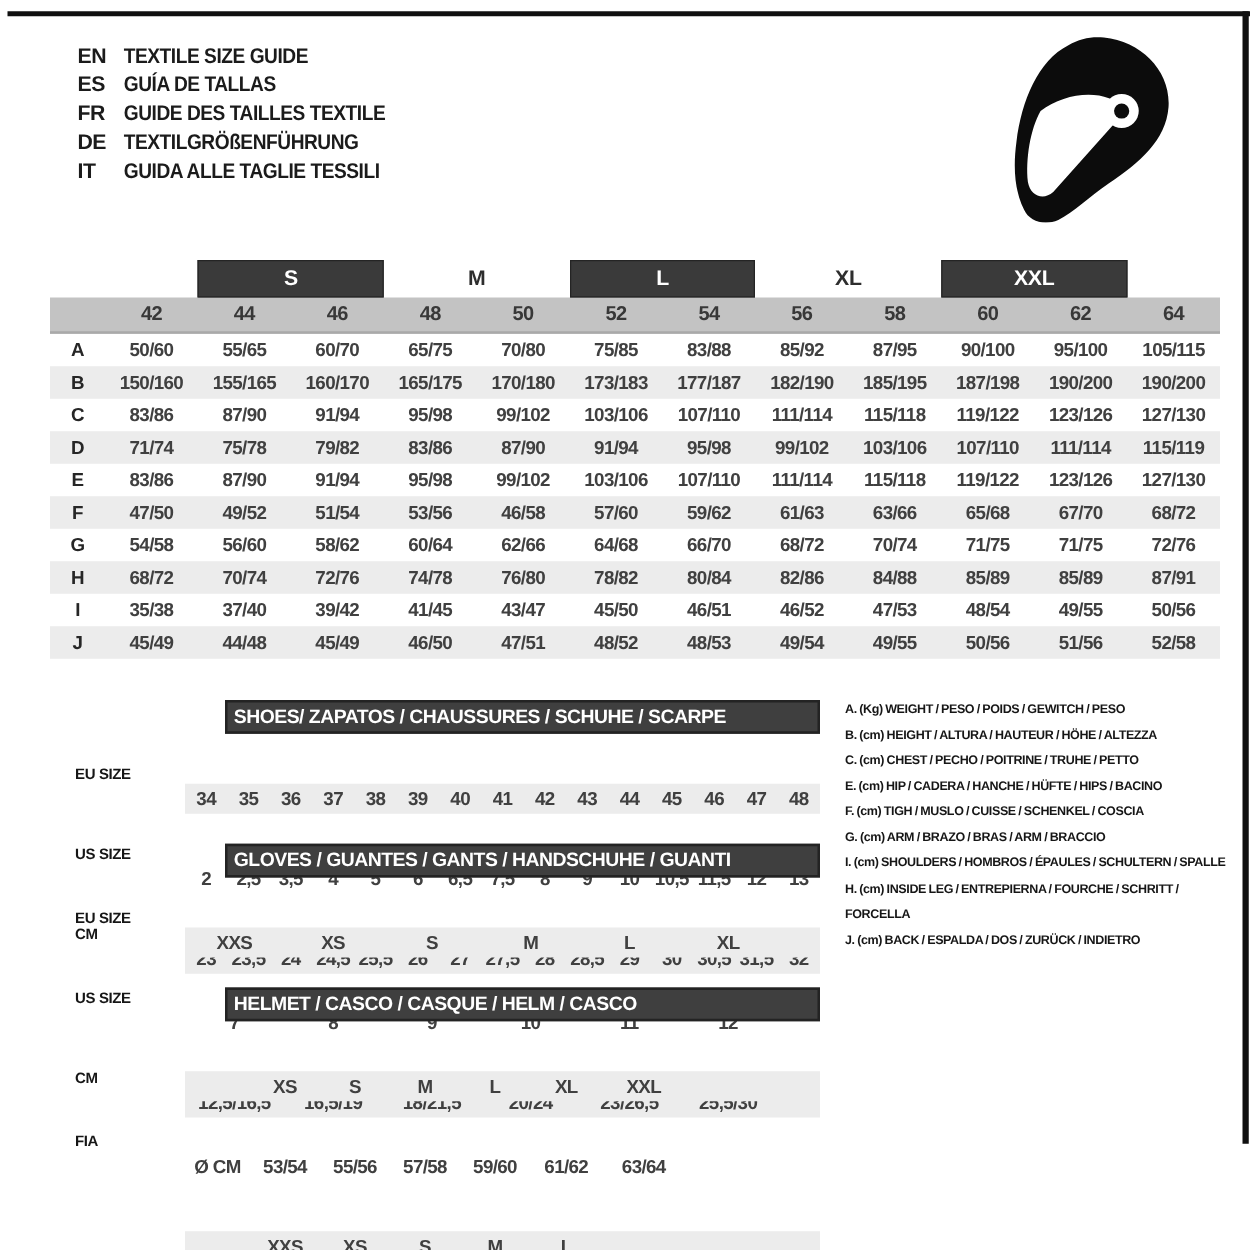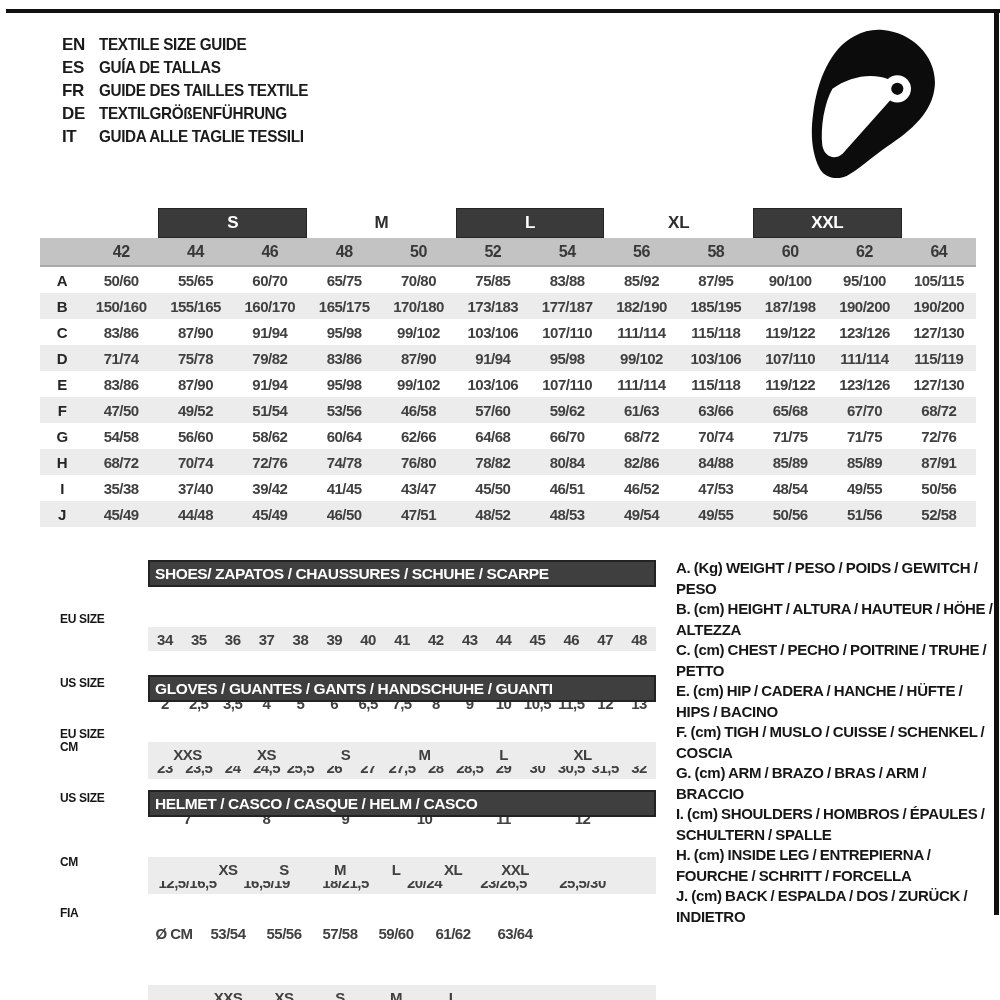--- a/index.html
+++ b/index.html
@@ -27,31 +27,31 @@
   .num-cell{display:flex;align-items:center;justify-content:center;font-size:16px;color:#383838;letter-spacing:-0.5px;}
   .body-row{height:26px;}
   .body-row.stripe{background:#ececec;}
   .cell{display:flex;align-items:center;justify-content:center;font-size:15px;letter-spacing:-0.5px;color:#404040;}
   .cell.letter{color:#262626;}
 
   
   .sub{position:absolute;left:60px;display:grid;grid-template-columns:88px 508px;}
   .sub-label{display:flex;align-items:center;font-size:12px;color:#161616;letter-spacing:-0.3px;}
   .bar{height:27px;background:#3f3f3f;border:2px solid #232323;box-sizing:border-box;color:#ffffff;
-       display:flex;align-items:center;padding-left:5px;font-size:15.5px;letter-spacing:-0.4px;white-space:nowrap;}
+       display:flex;align-items:center;padding-left:5px;font-size:15.5px;letter-spacing:-0.4px;white-space:nowrap;margin-left:32px;}
   .vals{display:grid;height:24px;align-items:center;margin-top:40px;}
   .vals.gray{background:#ececec;}
   .vcell{text-align:center;font-size:15px;letter-spacing:-0.5px;color:#404040;white-space:nowrap;}
   .cols15{grid-template-columns:repeat(15,1fr);}
   .cols6{grid-template-columns:repeat(6,79px) 1fr;}
   .colsHel{grid-template-columns:52px 56px 56px 56px 56px 58px 66px 1fr;}
 
   
   .legend{position:absolute;left:676px;top:558px;width:318px;}
-  .legend-item{font-size:15px;line-height:20.5px;color:#161616;letter-spacing:-0.3px;word-spacing:-0.5px;}
+  .legend-item{font-size:10px;line-height:20.5px;color:#161616;letter-spacing:-0.3px;word-spacing:-0.5px;}
 </style>
 </head>
 <body>
 
 <div class="page">
   <div class="frame-top"></div>
   <div class="frame-right"></div>
 
   <div class="titles" id="titles">
       <div class="trow">

